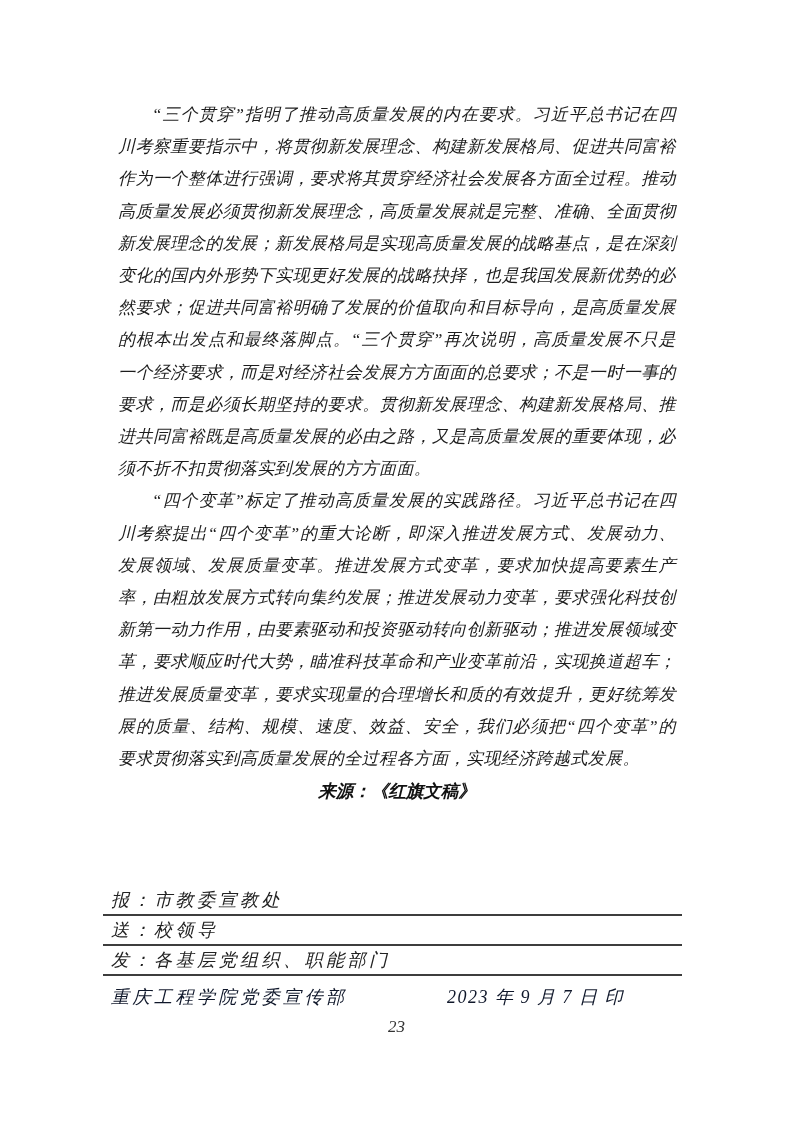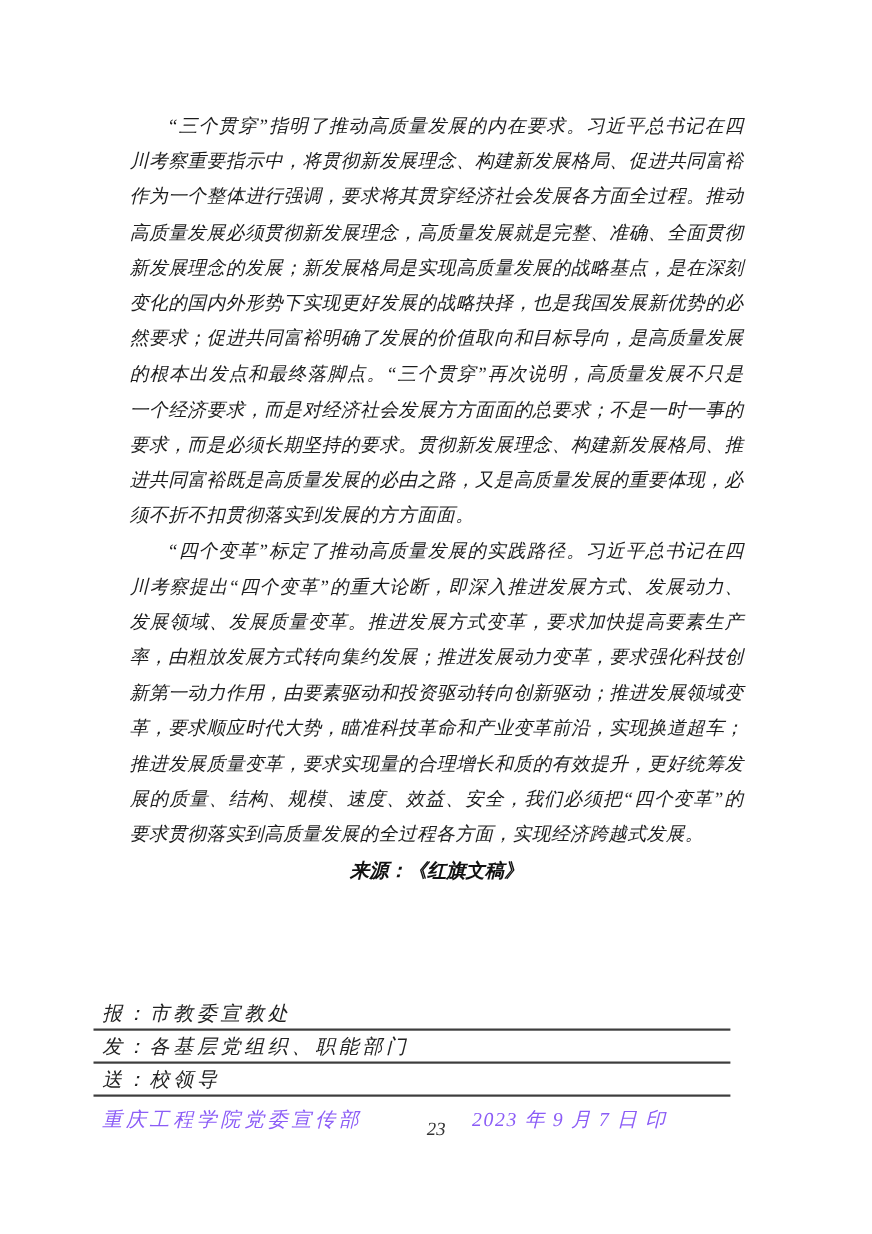--- a/index.html
+++ b/index.html
@@ -36,43 +36,42 @@
     margin-top: 0;
     font-size: 17.5px;
     line-height: 32.2px;
     font-weight: bold;
     text-align: center;
     color: #111111;
   }
   
   .distribution {
     position: absolute;
-    left: 85px;
+    left: 103px;
     top: 886px;
     width: 579px;
-    margin-top: 21px;
   }
   .dist-row {
     height: 30px;
     line-height: 28px;
     border-bottom: 2px solid #3d3d3d;
     padding-left: 8px;
     font-size: 18px;
     letter-spacing: 3.5px;
     color: #222222;
     white-space: nowrap;
     overflow: hidden;
   }
   .imprint-row {
     display: flex;
     justify-content: space-between;
     align-items: flex-start;
     padding: 9px 0 0 8px;
     font-size: 18px;
-    color: #8b5cf6;
+    color: #0f172a;
   }
   .imprint-publisher {
     letter-spacing: 3.5px;
     white-space: nowrap;
   }
   .imprint-date {
     letter-spacing: 1.5px;
     margin-right: 58px;
     white-space: nowrap;
   }
@@ -93,22 +92,22 @@
 <div class="page">
 
   <div class="article">
     <p class="body-para">“三个贯穿”指明了推动高质量发展的内在要求。习近平总书记在四川考察重要指示中，将贯彻新发展理念、构建新发展格局、促进共同富裕作为一个整体进行强调，要求将其贯穿经济社会发展各方面全过程。推动高质量发展必须贯彻新发展理念，高质量发展就是完整、准确、全面贯彻新发展理念的发展；新发展格局是实现高质量发展的战略基点，是在深刻变化的国内外形势下实现更好发展的战略抉择，也是我国发展新优势的必然要求；促进共同富裕明确了发展的价值取向和目标导向，是高质量发展的根本出发点和最终落脚点。“三个贯穿”再次说明，高质量发展不只是一个经济要求，而是对经济社会发展方方面面的总要求；不是一时一事的要求，而是必须长期坚持的要求。贯彻新发展理念、构建新发展格局、推进共同富裕既是高质量发展的必由之路，又是高质量发展的重要体现，必须不折不扣贯彻落实到发展的方方面面。</p>
     <p class="body-para">“四个变革”标定了推动高质量发展的实践路径。习近平总书记在四川考察提出“四个变革”的重大论断，即深入推进发展方式、发展动力、发展领域、发展质量变革。推进发展方式变革，要求加快提高要素生产率，由粗放发展方式转向集约发展；推进发展动力变革，要求强化科技创新第一动力作用，由要素驱动和投资驱动转向创新驱动；推进发展领域变革，要求顺应时代大势，瞄准科技革命和产业变革前沿，实现换道超车；推进发展质量变革，要求实现量的合理增长和质的有效提升，更好统筹发展的质量、结构、规模、速度、效益、安全，我们必须把“四个变革”的要求贯彻落实到高质量发展的全过程各方面，实现经济跨越式发展。</p>
     <p class="source-line">来源：《红旗文稿》</p>
   </div>
 
   <div class="distribution">
     <div class="dist-row">报：市教委宣教处</div>
+    <div class="dist-row">送：校领导</div>
     <div class="dist-row">发：各基层党组织、职能部门</div>
-    <div class="dist-row">送：校领导</div>
     <div class="imprint-row">
       <span class="imprint-publisher">重庆工程学院党委宣传部</span>
       <span class="imprint-date">2023 年 9 月 7 日  印</span>
     </div>
   </div>
 
   <div class="page-number">23</div>
 
 </div>
 

